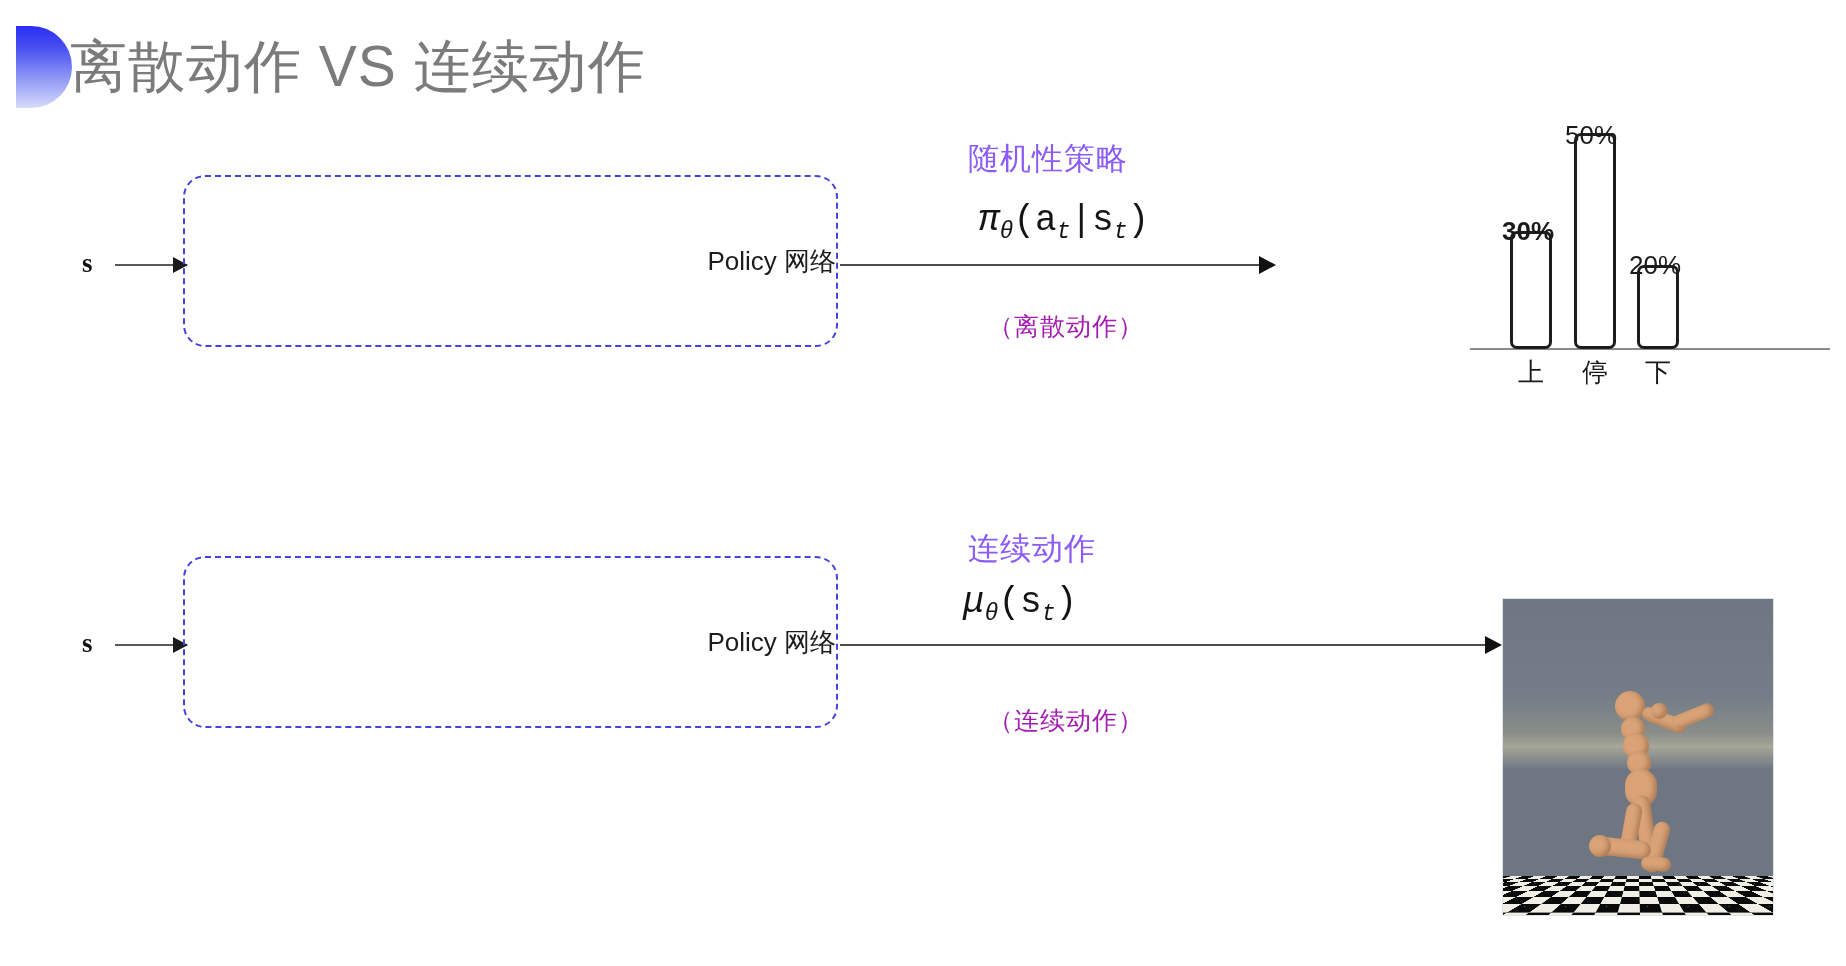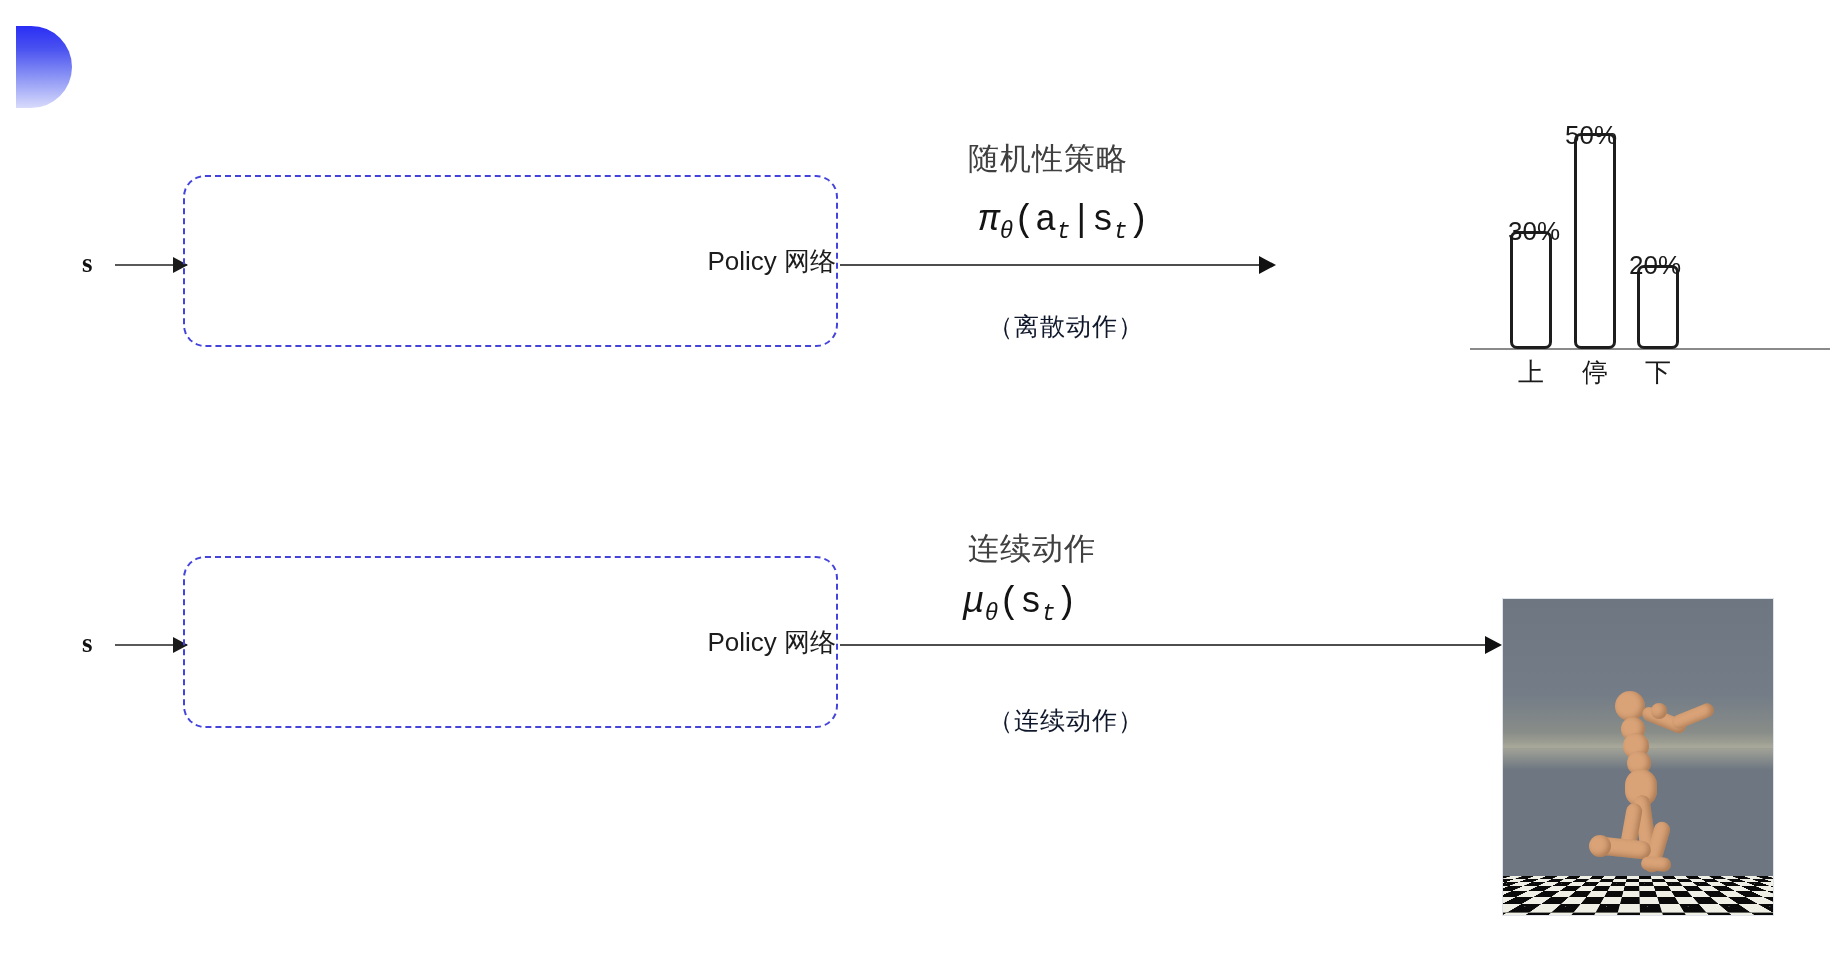--- a/index.html
+++ b/index.html
@@ -90,42 +90,42 @@
     position: absolute;
     right: -2px;
     top: -8px;
     border-left: 17px solid #111111;
     border-top: 9px solid transparent;
     border-bottom: 9px solid transparent;
   }
   .policy-kind {
     position: absolute;
     font-size: 31px;
-    color: #404040;
+    color: #8b5cf6;
     white-space: nowrap;
     letter-spacing: 1px;
   }
   .policy-formula {
     position: absolute;
     font-size: 36px;
     color: #141414;
     white-space: nowrap;
     font-family: Liberation Mono, monospace;
     font-style: italic;
   }
   .policy-formula .sub {
     font-size: 23px;
     vertical-align: sub;
     font-style: italic;
   }
   .policy-formula .nonit { font-style: normal; }
   .action-note {
     position: absolute;
     font-size: 25px;
-    color: #0f172a;
+    color: #a21caf;
     white-space: nowrap;
     letter-spacing: 1px;
     font-family: Liberation Serif, serif;
   }
 
   
   .chart {
     position: absolute;
     left: 1470px;
     top: 96px;
@@ -221,20 +221,21 @@
     height: 18px;
     background: #ffffff;
   }
 </style>
 </head>
 <body>
 
 <div id="slide">
 
   <div class="title-bullet"></div>
+  <div class="title-text">离散动作 VS 连续动作</div>
 
   <div class="s-label" style="left:82px; top:248px;">s</div>
   <div class="in-arrow" style="left:115px; top:264px; width:72px;"></div>
 
   <div class="policy-box" style="left:183px; top:175px; width:655px; height:172px;">
     <div class="policy-label">Policy 网络</div>
   </div>
 
   <div class="out-arrow" style="left:840px; top:264px; width:434px;"></div>
 
@@ -243,21 +244,21 @@
   <div class="policy-formula" style="left:978px; top:200px;">
     <span>π</span><span class="sub">θ</span><span class="nonit">(a</span><span class="sub">t</span><span class="nonit">|s</span><span class="sub">t</span><span class="nonit">)</span>
   </div>
 
   <div class="action-note" style="left:988px; top:310px;">（离散动作）</div>
 
   <div class="chart">
     <div class="chart-baseline"></div>
 
     <div class="bar" style="left:40px; width:42px; height:118px;"></div>
-    <div class="bar-value" style="left:38px; top:96px;">30%</div>
+    <div class="bar-value" style="left:32px; top:96px;font-weight:bold;">30%</div>
     <div class="bar-cat" style="left:33px; width:56px;">上</div>
 
     <div class="bar" style="left:104px; width:42px; height:216px;"></div>
     <div class="bar-value" style="left:95px; top:0px;">50%</div>
     <div class="bar-cat" style="left:97px; width:56px;">停</div>
 
     <div class="bar" style="left:167px; width:42px; height:84px;"></div>
     <div class="bar-value" style="left:159px; top:130px;">20%</div>
     <div class="bar-cat" style="left:160px; width:56px;">下</div>
   </div>

